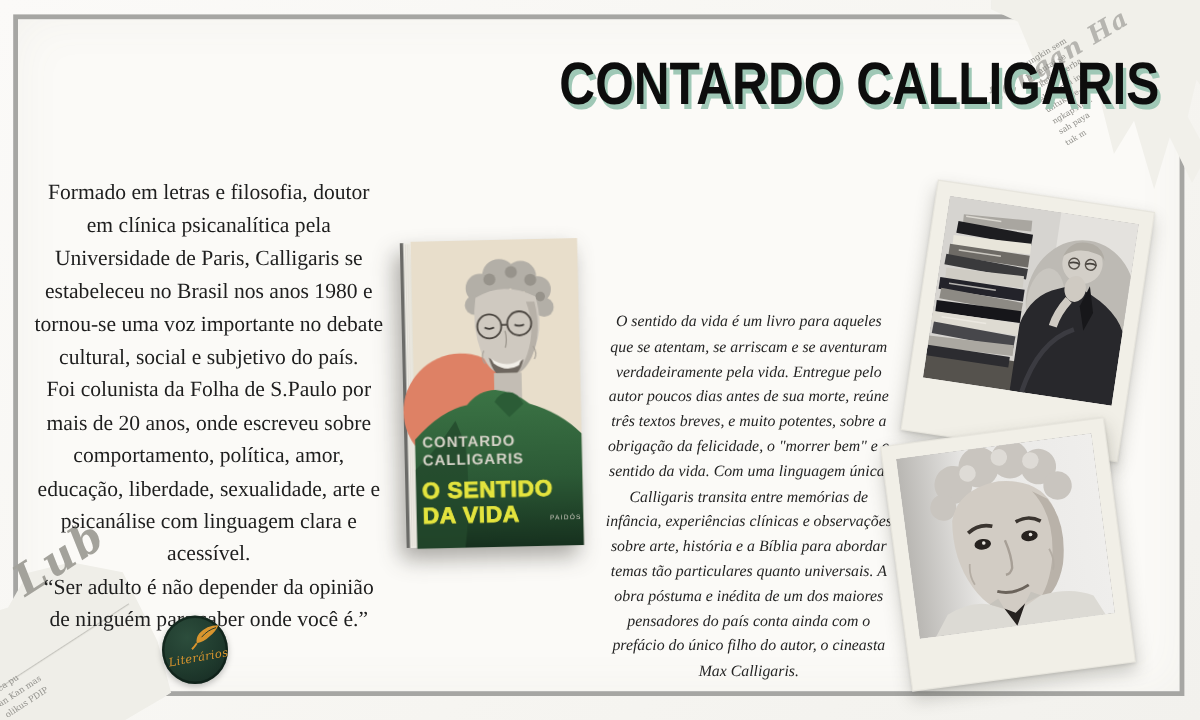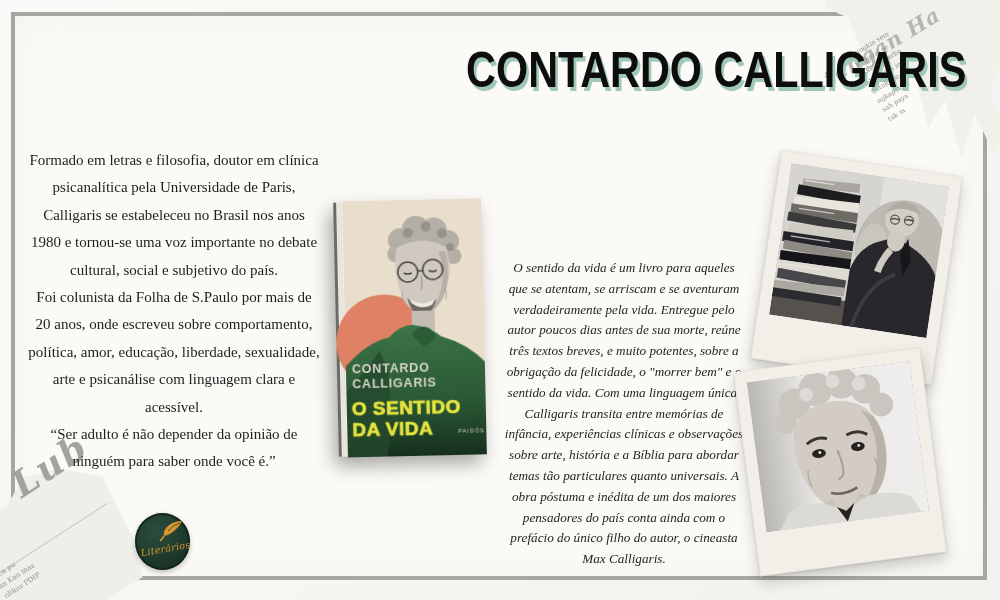--- a/index.html
+++ b/index.html
@@ -16,21 +16,21 @@
   .frame{position:absolute; left:11px; top:12px; width:976px; height:568px; border:4px solid var(--frame-color); background:var(--paper-bg); z-index:1;
     box-shadow:inset 0 0 40px rgba(120,115,100,.06);}
   
   .header{position:absolute; left:0; right:0; top:40px; text-align:right; z-index:3;}
   .main-title{display:inline-block; font-family:"Liberation Sans",sans-serif; font-weight:900; font-size:47px; letter-spacing:0px;
     color:var(--title-color); transform:scale(.88,1.06); transform-origin:center top;
     text-shadow:3px 4px 0 var(--title-shadow);}
   .subtitle{margin-top:6px; font-family:"DejaVu Serif",serif; font-style:italic; font-weight:700; font-size:15.5px; color:#161616;}
   
   .bio{position:absolute; left:28px; top:147px; width:292px; z-index:3; text-align:center;
-    font-family:"Liberation Serif",serif; font-size:15px; line-height:27.4px; color:var(--text-color);}
+    font-family:"Liberation Serif",serif; font-size:18px; line-height:27.4px; color:var(--text-color);}
   .bio p{margin:0;}
   
   .review{position:absolute; left:503px; top:258px; width:242px; z-index:3; text-align:center;
     font-family:"Liberation Serif",serif; font-style:italic; font-size:13.2px; line-height:20.8px; color:#242424;}
   
   .book{position:absolute; left:336px; top:200px; width:148px; height:256px; z-index:3;
     transform:rotate(-1.3deg); filter:drop-shadow(-5px 9px 9px rgba(40,38,30,.38));}
   .book svg{display:block;}
   
   .polaroid{position:absolute; background:var(--polaroid-bg); z-index:3;

